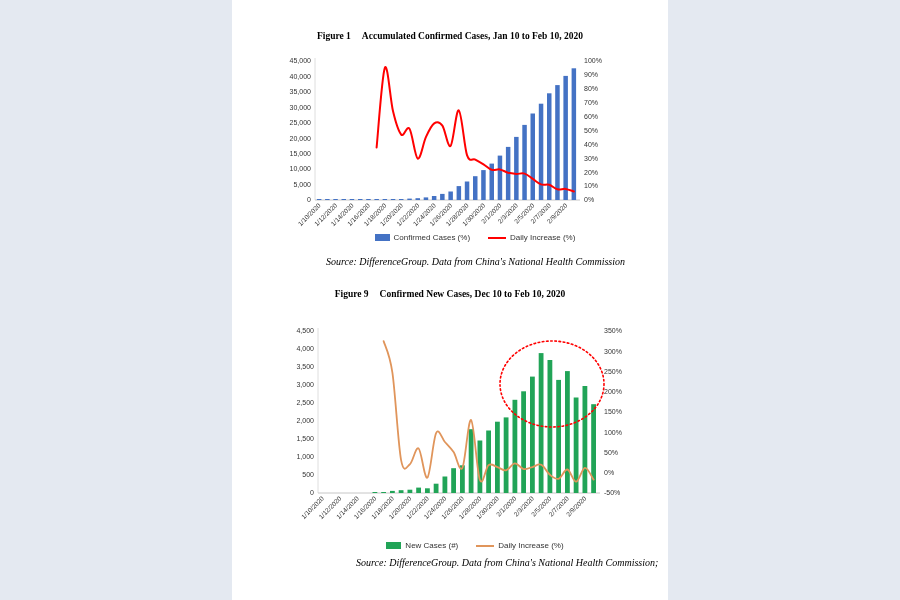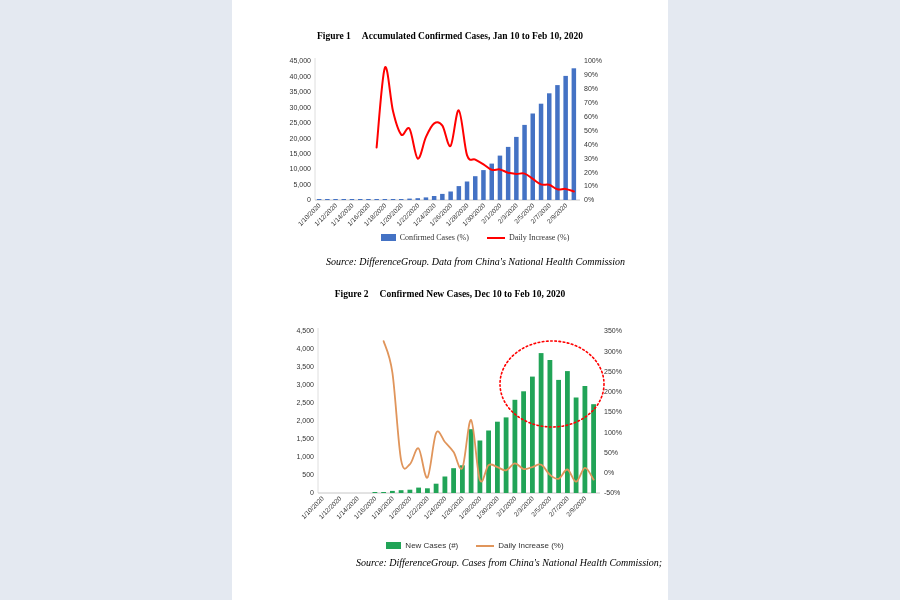--- a/index.html
+++ b/index.html
@@ -21,21 +21,21 @@
   .fig2-title{top:289px;}
   .fig-caption{margin-left:11px;}
   .chart{position:absolute;}
   .chart1{left:33px;top:52px;width:350px;height:180px;}
   .chart2{left:33px;top:322px;width:372px;height:218px;}
   .legend{
     position:absolute;left:0;width:100%;display:flex;justify-content:center;
     align-items:center;gap:18px;transform:translateX(25px);
     font-size:8px;color:#333;
   }
-  .legend1{top:233px;font-family:Liberation Serif, serif;}
+  .legend1{top:233px;}
   .legend2{top:541px;}
   .legend-item{display:flex;align-items:center;gap:4px;}
   .swatch-bar{width:15px;height:7px;display:inline-block;}
   .swatch-line{width:18px;height:2px;display:inline-block;}
   .source{
     position:absolute;font-family:"Liberation Serif",serif;font-style:italic;
     font-size:10px;color:#000;white-space:nowrap;margin-left:48px;
   }
   .source1{left:46px;top:256px;}
   .source2{left:76px;top:557px;}
@@ -141,21 +141,21 @@
     </span>
     <span class="legend-item">
       <span class="swatch-line" style="background-color: rgb(255, 0, 0);"></span>
       <span class="legend-label">Daily Increase (%)</span>
     </span>
   </div>
 
   <div class="source source1">Source: DifferenceGroup. Data from China's National Health Commission</div>
 
   <div class="fig-title fig2-title">
-    <span class="fig-label">Figure 2</span><span class="fig-caption">Confirmed New Cases, Dec 10 to Feb 10, 2020</span>
+    <span class="fig-label">Figure 9</span><span class="fig-caption">Confirmed New Cases, Dec 10 to Feb 10, 2020</span>
   </div>
 
   <div id="chart2" class="chart chart2"><svg width="372" height="218" viewBox="0 0 372 218">
         <line x1="53" y1="6" x2="53" y2="171" stroke="#d6d6d6" stroke-width="0.8"></line>
         <line x1="53" y1="171" x2="335" y2="171" stroke="#bfbfbf" stroke-width="0.9"></line>
         <g>
           <text x="49" y="173.3" text-anchor="end" class="ax">0</text>
           <text x="49" y="155.3" text-anchor="end" class="ax">500</text>
           <text x="49" y="137.3" text-anchor="end" class="ax">1,000</text>
           <text x="49" y="119.3" text-anchor="end" class="ax">1,500</text>
@@ -231,15 +231,15 @@
     <span class="legend-item">
       <span class="swatch-bar" style="background-color: rgb(33, 164, 87);"></span>
       <span class="legend-label">New Cases (#)</span>
     </span>
     <span class="legend-item">
       <span class="swatch-line" style="background-color: rgb(224, 149, 91);"></span>
       <span class="legend-label">Daily Increase (%)</span>
     </span>
   </div>
 
-  <div class="source source2">Source: DifferenceGroup. Cases from China's National Health Commission;</div>
+  <div class="source source2">Source: DifferenceGroup. Data from China's National Health Commission;</div>
 
 </div>
 
 </body></html>

